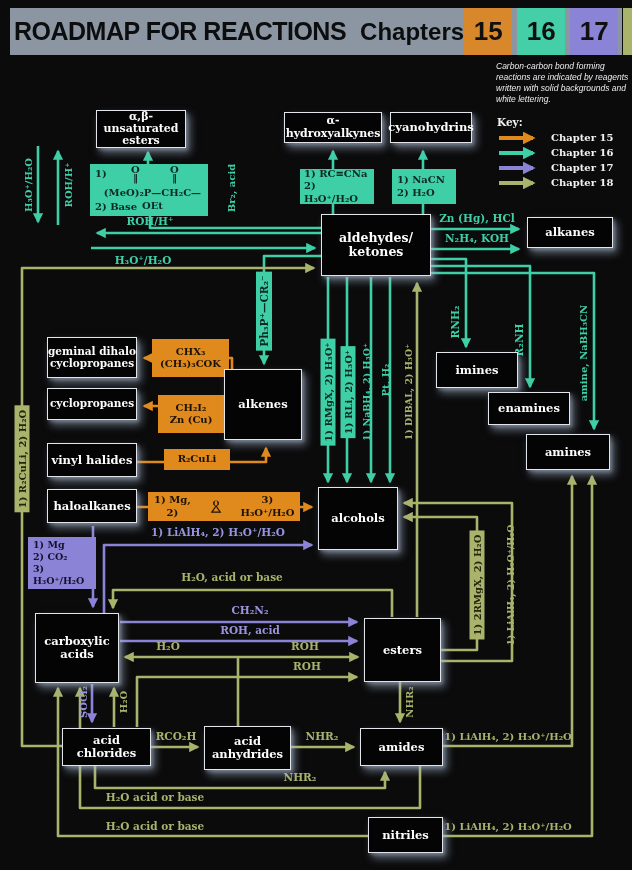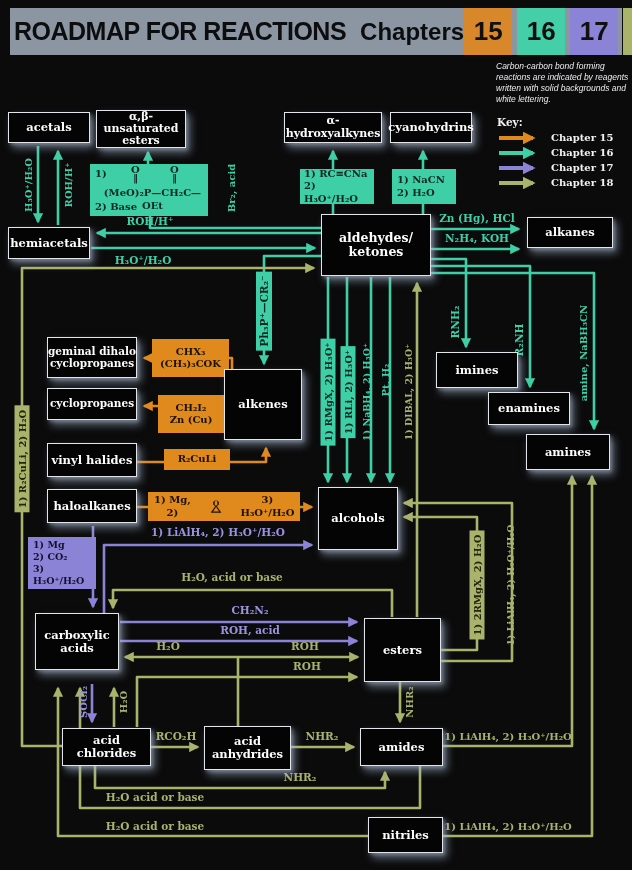--- a/index.html
+++ b/index.html
@@ -153,40 +153,38 @@
   </span>
 </div>
 
 <div class="note">Carbon-carbon bond forming reactions are indicated by reagents written with solid backgrounds and white lettering.</div>
 <div class="keytitle">Key:</div>
 <div class="keylab" style="top:132px">Chapter 15</div>
 <div class="keylab" style="top:147px">Chapter 16</div>
 <div class="keylab" style="top:162px">Chapter 17</div>
 <div class="keylab" style="top:177px">Chapter 18</div>
 
-<div class="box" style="left:8px;top:112px;width:82px;height:31px">acetals</div>
 <div class="box" style="left:96px;top:110px;width:90px;height:38px;font-size:11px">α,β-unsaturated
 esters</div>
 <div class="box" style="left:284px;top:112px;width:98px;height:31px;font-size:11px">α-hydroxyalkynes</div>
 <div class="box" style="left:390px;top:112px;width:82px;height:31px">cyanohydrins</div>
-<div class="box" style="left:8px;top:227px;width:82px;height:32px">hemiacetals</div>
 <div class="box" style="left:321px;top:214px;width:110px;height:62px;font-size:12.5px">aldehydes/
 ketones</div>
 <div class="box" style="left:527px;top:217px;width:86px;height:31px">alkanes</div>
 <div class="box" style="left:436px;top:352px;width:82px;height:36px">imines</div>
 <div class="box" style="left:488px;top:392px;width:82px;height:33px">enamines</div>
 <div class="box" style="left:526px;top:434px;width:84px;height:36px">amines</div>
 <div class="box" style="left:47px;top:337px;width:90px;height:41px;font-size:10.5px">geminal dihalo
 cyclopropanes</div>
 <div class="box" style="left:47px;top:388px;width:90px;height:32px;font-size:10.5px">cyclopropanes</div>
 <div class="box" style="left:47px;top:443px;width:90px;height:34px">vinyl halides</div>
 <div class="box" style="left:47px;top:489px;width:90px;height:34px">haloalkanes</div>
 <div class="box" style="left:224px;top:369px;width:78px;height:71px">alkenes</div>
 <div class="box" style="left:318px;top:487px;width:80px;height:63px">alcohols</div>
-<div class="box" style="left:35px;top:613px;width:84px;height:57px">carboxylic
+<div class="box" style="left:35px;top:613px;width:84px;height:70px">carboxylic
 acids</div>
 <div class="box" style="left:364px;top:618px;width:77px;height:64px">esters</div>
 <div class="box" style="left:62px;top:728px;width:89px;height:38px">acid chlorides</div>
 <div class="box" style="left:204px;top:726px;width:87px;height:44px">acid
 anhydrides</div>
 <div class="box" style="left:360px;top:728px;width:83px;height:38px">amides</div>
 <div class="box" style="left:368px;top:817px;width:75px;height:36px">nitriles</div>
 
 <div class="sbox bgT horner" style="left:90px;top:164px;width:118px;height:52px">
   <span style="left:5px;top:4px">1)</span>

